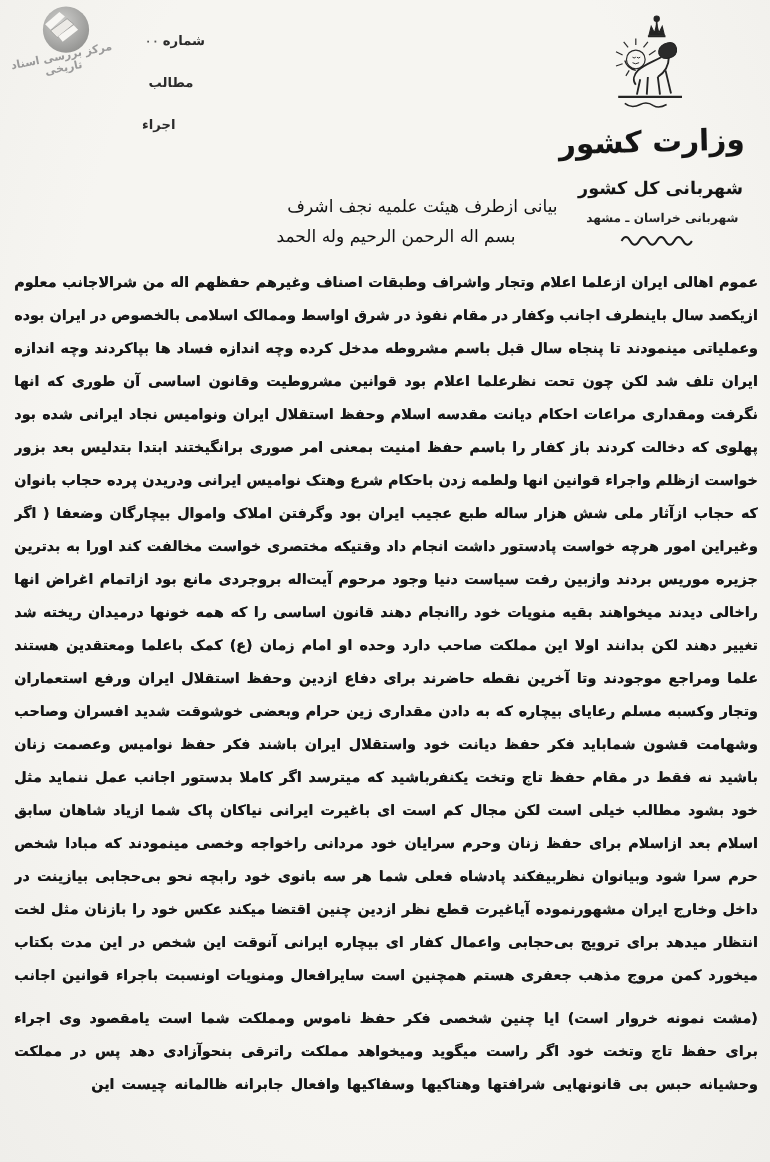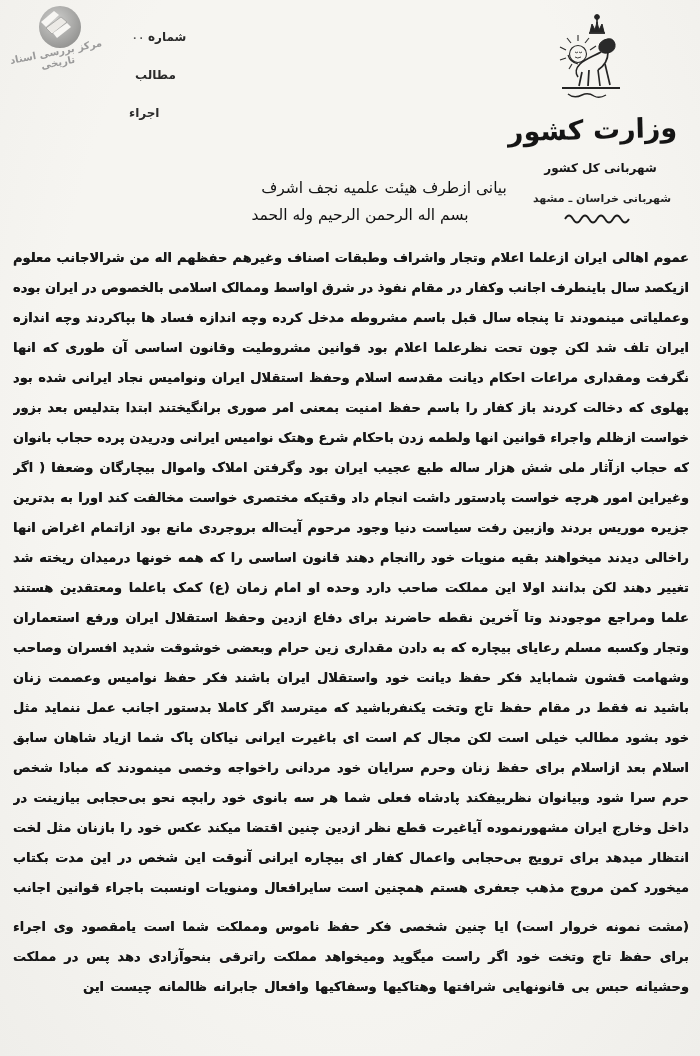--- a/index.html
+++ b/index.html
@@ -31,21 +31,21 @@
 
   
   .emblem { position:absolute; left:552px; top:12px; width:76px; height:96px; }
   .ministry {
     position:absolute; left:500px; top:114px; width:185px;
     font-size:27px; font-weight:bold; text-align:center; direction:rtl;
     transform:rotate(-1.5deg); letter-spacing:1px; color:#151515;
   }
   .police-hq {
     position:absolute; left:518px; top:161px; width:165px;
-    font-size:12px; font-weight:bold; text-align:center; direction:rtl; color:#151515;
+    font-size:16px; font-weight:bold; text-align:center; direction:rtl; color:#151515;
   }
   .branch {
     position:absolute; left:533px; top:192px; width:152px;
     font-size:11px; font-weight:bold; text-align:left; direction:rtl; color:#222;
   }
   .flourish { position:absolute; left:563px; top:209px; width:76px; height:12px; }
 
   
   .doc-title {
     position:absolute; left:238px; top:179px; width:292px;

